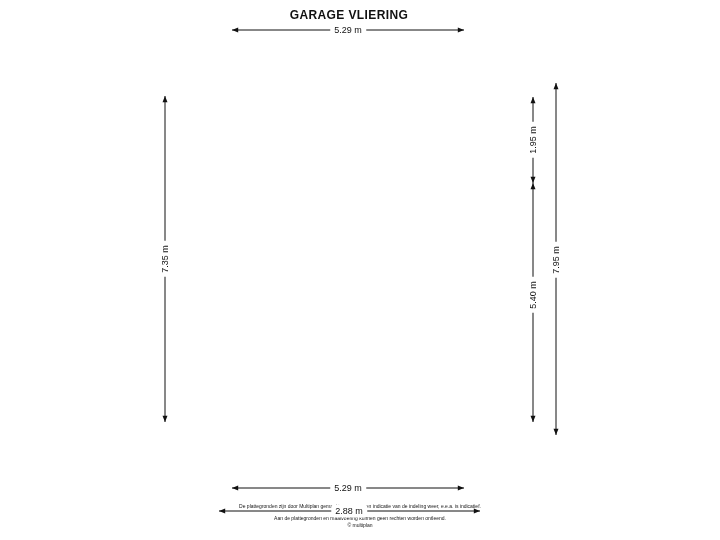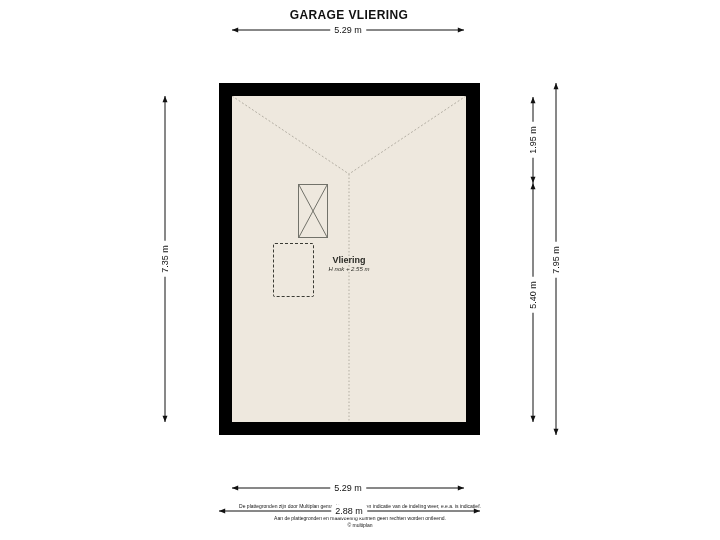--- a/index.html
+++ b/index.html
@@ -68,43 +68,20 @@
 
     <line x1="533" y1="183" x2="533" y2="422" stroke="#111" stroke-width="1" marker-start="url(#arr)" marker-end="url(#arr)"></line>
 
     <line x1="556" y1="83" x2="556" y2="435" stroke="#111" stroke-width="1" marker-start="url(#arr)" marker-end="url(#arr)"></line>
 
     <line x1="232" y1="488" x2="464" y2="488" stroke="#111" stroke-width="1" marker-start="url(#arr)" marker-end="url(#arr)"></line>
 
     <line x1="219" y1="511" x2="480" y2="511" stroke="#111" stroke-width="1" marker-start="url(#arr)" marker-end="url(#arr)"></line>
   </svg>
 
-  <div class="plan-outer">
-    <div class="plan-inner">
-      <svg class="ridge" width="234" height="326" viewBox="0 0 234 326">
-        <line x1="0" y1="0" x2="117" y2="78" stroke="#b3aea3" stroke-width="1" stroke-dasharray="2 2"></line>
-        <line x1="234" y1="0" x2="117" y2="78" stroke="#b3aea3" stroke-width="1" stroke-dasharray="2 2"></line>
-        <line x1="117" y1="78" x2="117" y2="326" stroke="#b3aea3" stroke-width="1" stroke-dasharray="1.5 2"></line>
-      </svg>
-
-      <div class="xrect">
-        <svg width="28" height="52" viewBox="0 0 28 52">
-          <line x1="0" y1="0" x2="28" y2="52" stroke="#72726a" stroke-width="1"></line>
-          <line x1="28" y1="0" x2="0" y2="52" stroke="#72726a" stroke-width="1"></line>
-        </svg>
-      </div>
-
-      <div class="dashrect"></div>
-
-      <div class="room-label">
-        <div class="room-name">Vliering</div>
-        <div class="room-note">H nok + 2.55 m</div>
-      </div>
-    </div>
-  </div>
 
   <div class="dim" style="left:348px;top:30px;">5.29 m</div>
   <div class="dim vert" style="left:165px;top:259px;">7.35 m</div>
   <div class="dim vert" style="left:533px;top:140px;">1.95 m</div>
   <div class="dim vert" style="left:533px;top:295px;">5.40 m</div>
   <div class="dim vert" style="left:556px;top:260px;">7.95 m</div>
   <div class="dim" style="left:348px;top:488px;">5.29 m</div>
   <div class="dim" style="left:349px;top:511px;">2.88 m</div>
 
   <div class="fline" style="top:503px;">De plattegronden zijn door Multiplan gemaakt en geven een indicatie van de indeling weer, e.e.a. is indicatief.</div>

